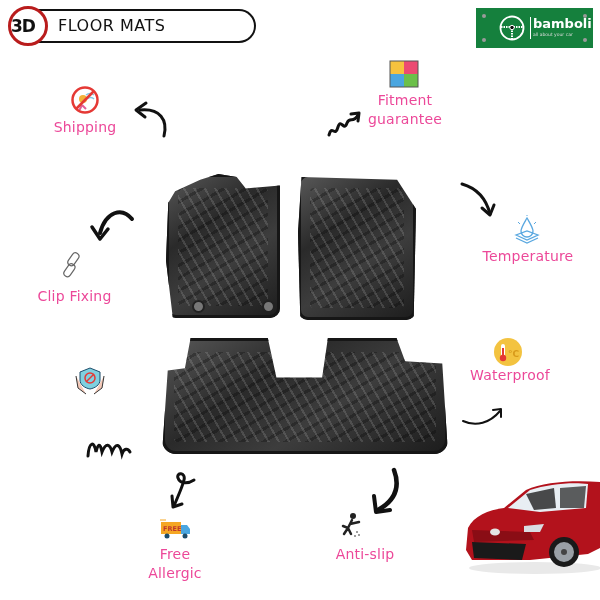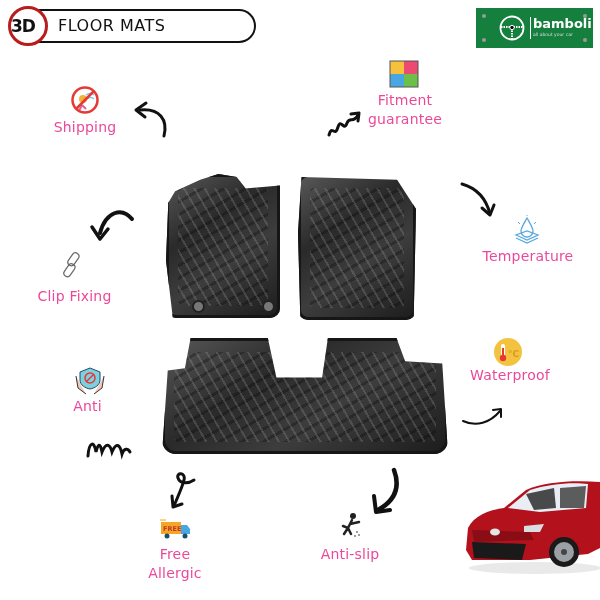--- a/index.html
+++ b/index.html
@@ -141,21 +141,20 @@
 
 <div class="abs" style="left:74px;top:366px;width:32px;height:30px">
   <svg width="32" height="30" viewBox="0 0 32 30">
     <path d="M16 2 L26 6 L26 14 C26 19 21 22 16 23 C11 22 6 19 6 14 L6 6 Z" fill="#7fd0df" stroke="#1e4d6b" stroke-width="1"></path>
     <circle cx="16" cy="12" r="5" fill="none" stroke="#e53935" stroke-width="1.5"></circle>
     <line x1="12" y1="16" x2="20" y2="8" stroke="#e53935" stroke-width="1.5"></line>
     <path d="M2 10 L4 22 L12 28 M30 10 L28 22 L20 28" stroke="#333" stroke-width="1" fill="#f4c9b8"></path>
   </svg>
 </div>
 <div class="abs label" style="left:45px;top:397px;width:85px">
-  <div>Anti</div>
 </div>
 <svg class="abs" style="left:84px;top:436px" width="50" height="24" viewBox="0 0 50 24">
   <path d="M4 20 C5 6 10 4 12 16 C14 8 16 6 18 16 C22 6 26 8 28 16 C32 6 36 8 38 18 C40 12 44 12 46 16" stroke="#111" stroke-width="3" fill="none" stroke-linecap="round"></path>
 </svg>
 
 <svg class="abs" style="left:168px;top:472px" width="34" height="40" viewBox="0 0 34 40">
   <path d="M26 8 C20 12 12 12 10 6 C8 0 18 0 16 8 C14 16 10 24 6 34" stroke="#111" stroke-width="3" fill="none" stroke-linecap="round"></path>
   <path d="M4 24 L5 35 L14 32" stroke="#111" stroke-width="3" fill="none" stroke-linecap="round" stroke-linejoin="round"></path>
 </svg>
 <div class="abs" style="left:160px;top:519px;width:32px;height:22px">
@@ -179,21 +178,21 @@
 </svg>
 <div class="abs" style="left:339px;top:512px;width:24px;height:26px">
   <svg width="24" height="26" viewBox="0 0 24 26">
     <circle cx="14" cy="4" r="3" fill="#222"></circle>
     <path d="M13 8 L9 16 L4 14 M11 12 L20 10 M9 16 L12 22 M9 16 L5 22" stroke="#222" stroke-width="2.5" fill="none" stroke-linecap="round"></path>
     <circle cx="18" cy="20" r="0.8" fill="#222"></circle>
       <circle cx="20" cy="23" r="0.8" fill="#222"></circle>
       <circle cx="16" cy="24" r="0.8" fill="#222"></circle>
   </svg>
 </div>
-<div class="abs label" style="left:305px;top:545px;width:90px">Anti-slip</div>
+<div class="abs label" style="left:320px;top:545px;width:90px">Anti-slip</div>
 
 <div class="abs" style="left:160px;top:168px;width:290px;height:290px">
 
   <div class="abs mat" style="left:6px;top:6px;width:114px;height:144px;border-radius:12px 14px 10px 10px;clip-path:polygon(8% 12%,30% 4%,46% 0%,62% 2%,70% 10%,100% 8%,100% 100%,6% 100%,0% 60%,2% 20%)">
     <div class="tread"></div>
     <div class="bolt" style="left:26px;top:126px"></div>
     <div class="bolt" style="left:96px;top:126px"></div>
   </div>
 
   <div class="abs mat" style="left:138px;top:6px;width:118px;height:146px;border-radius:10px 18px 10px 10px;clip-path:polygon(3% 2%,84% 4%,100% 24%,98% 100%,2% 100%,0% 40%)">

